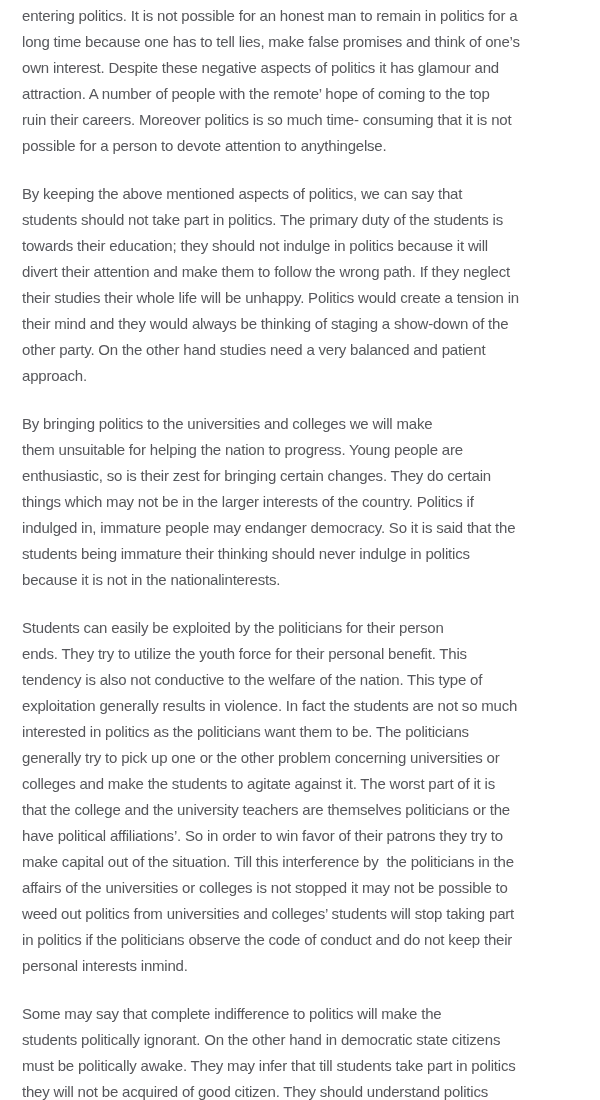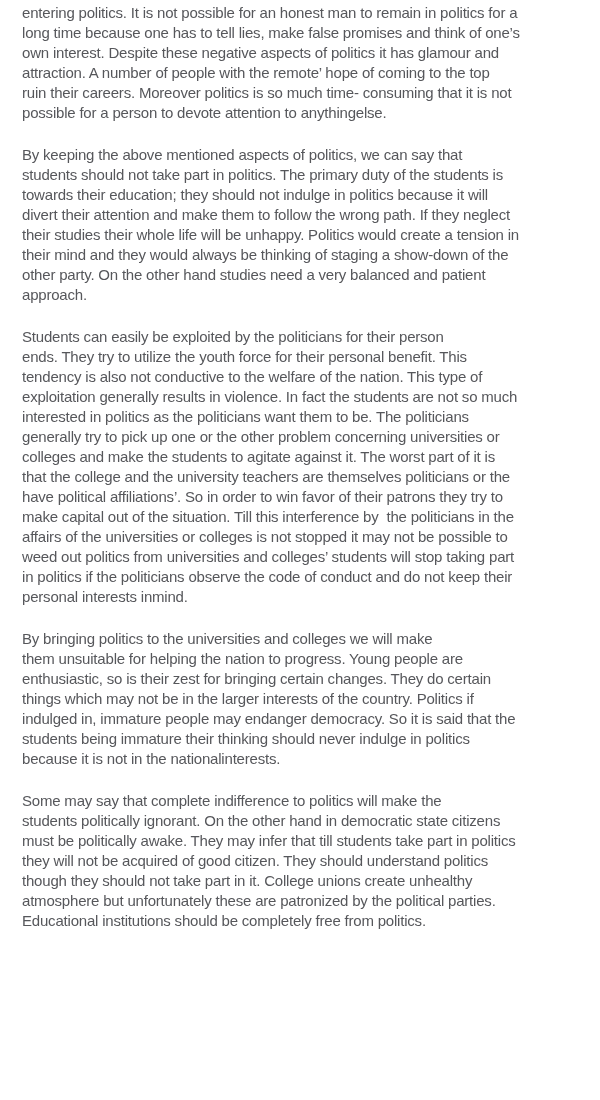--- a/index.html
+++ b/index.html
@@ -13,21 +13,21 @@
     overflow: hidden;
   }
   .essay-page {
     box-sizing: border-box;
     width: 600px;
     padding: 3px 18px 0 22px;
   }
   .essay-paragraph {
     font-family: "Liberation Sans", sans-serif;
     font-size: 15px;
-    line-height: 20px;
+    line-height: 26px;
     letter-spacing: -0.2px;
     font-weight: 400;
     color: #56575b;
     white-space: pre-wrap;
     margin: 0 0 22px 0;
     text-align: left;
   }
 </style>
 </head>
 <body>
@@ -40,41 +40,41 @@
 ruin their careers. Moreover politics is so much time- consuming that it is not
 possible for a person to devote attention to anythingelse.</p>
   <p class="essay-paragraph">By keeping the above mentioned aspects of politics, we can say that
 students should not take part in politics. The primary duty of the students is
 towards their education; they should not indulge in politics because it will
 divert their attention and make them to follow the wrong path. If they neglect
 their studies their whole life will be unhappy. Politics would create a tension in
 their mind and they would always be thinking of staging a show-down of the
 other party. On the other hand studies need a very balanced and patient
 approach.</p>
+  <p class="essay-paragraph">By bringing politics to the universities and colleges we will make
+them unsuitable for helping the nation to progress. Young people are
+enthusiastic, so is their zest for bringing certain changes. They do certain
+things which may not be in the larger interests of the country. Politics if
+indulged in, immature people may endanger democracy. So it is said that the
+students being immature their thinking should never indulge in politics
+because it is not in the nationalinterests.</p>
   <p class="essay-paragraph">Students can easily be exploited by the politicians for their person
 ends. They try to utilize the youth force for their personal benefit. This
 tendency is also not conductive to the welfare of the nation. This type of
 exploitation generally results in violence. In fact the students are not so much
 interested in politics as the politicians want them to be. The politicians
 generally try to pick up one or the other problem concerning universities or
 colleges and make the students to agitate against it. The worst part of it is
 that the college and the university teachers are themselves politicians or the
 have political affiliations’. So in order to win favor of their patrons they try to
 make capital out of the situation. Till this interference by  the politicians in the
 affairs of the universities or colleges is not stopped it may not be possible to
 weed out politics from universities and colleges’ students will stop taking part
 in politics if the politicians observe the code of conduct and do not keep their
 personal interests inmind.</p>
-  <p class="essay-paragraph">By bringing politics to the universities and colleges we will make
-them unsuitable for helping the nation to progress. Young people are
-enthusiastic, so is their zest for bringing certain changes. They do certain
-things which may not be in the larger interests of the country. Politics if
-indulged in, immature people may endanger democracy. So it is said that the
-students being immature their thinking should never indulge in politics
-because it is not in the nationalinterests.</p>
   <p class="essay-paragraph">Some may say that complete indifference to politics will make the
 students politically ignorant. On the other hand in democratic state citizens
 must be politically awake. They may infer that till students take part in politics
 they will not be acquired of good citizen. They should understand politics
 though they should not take part in it. College unions create unhealthy
 atmosphere but unfortunately these are patronized by the political parties.
 Educational institutions should be completely free from politics.</p>
 </main>
 
 </body></html>

